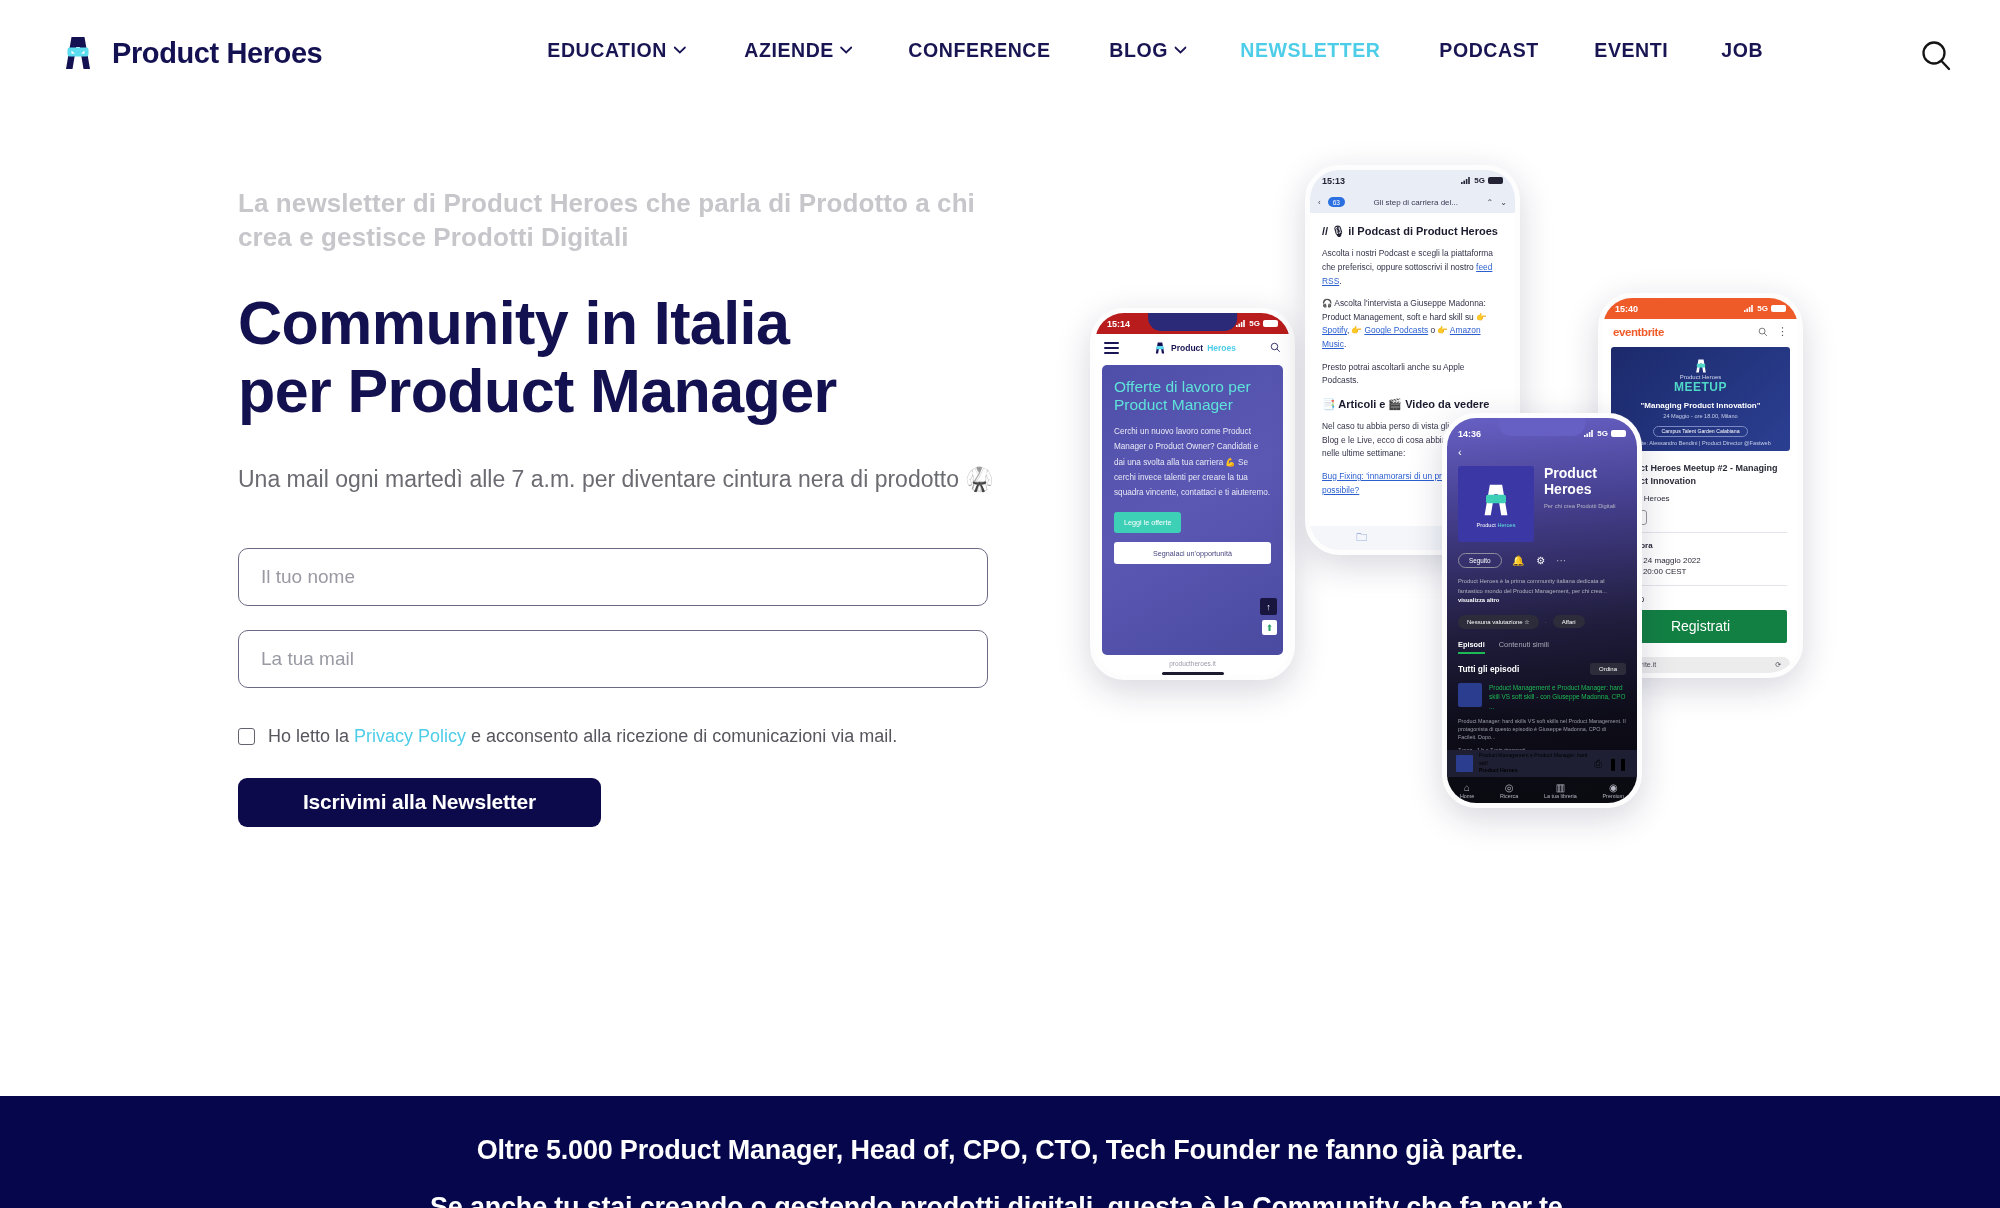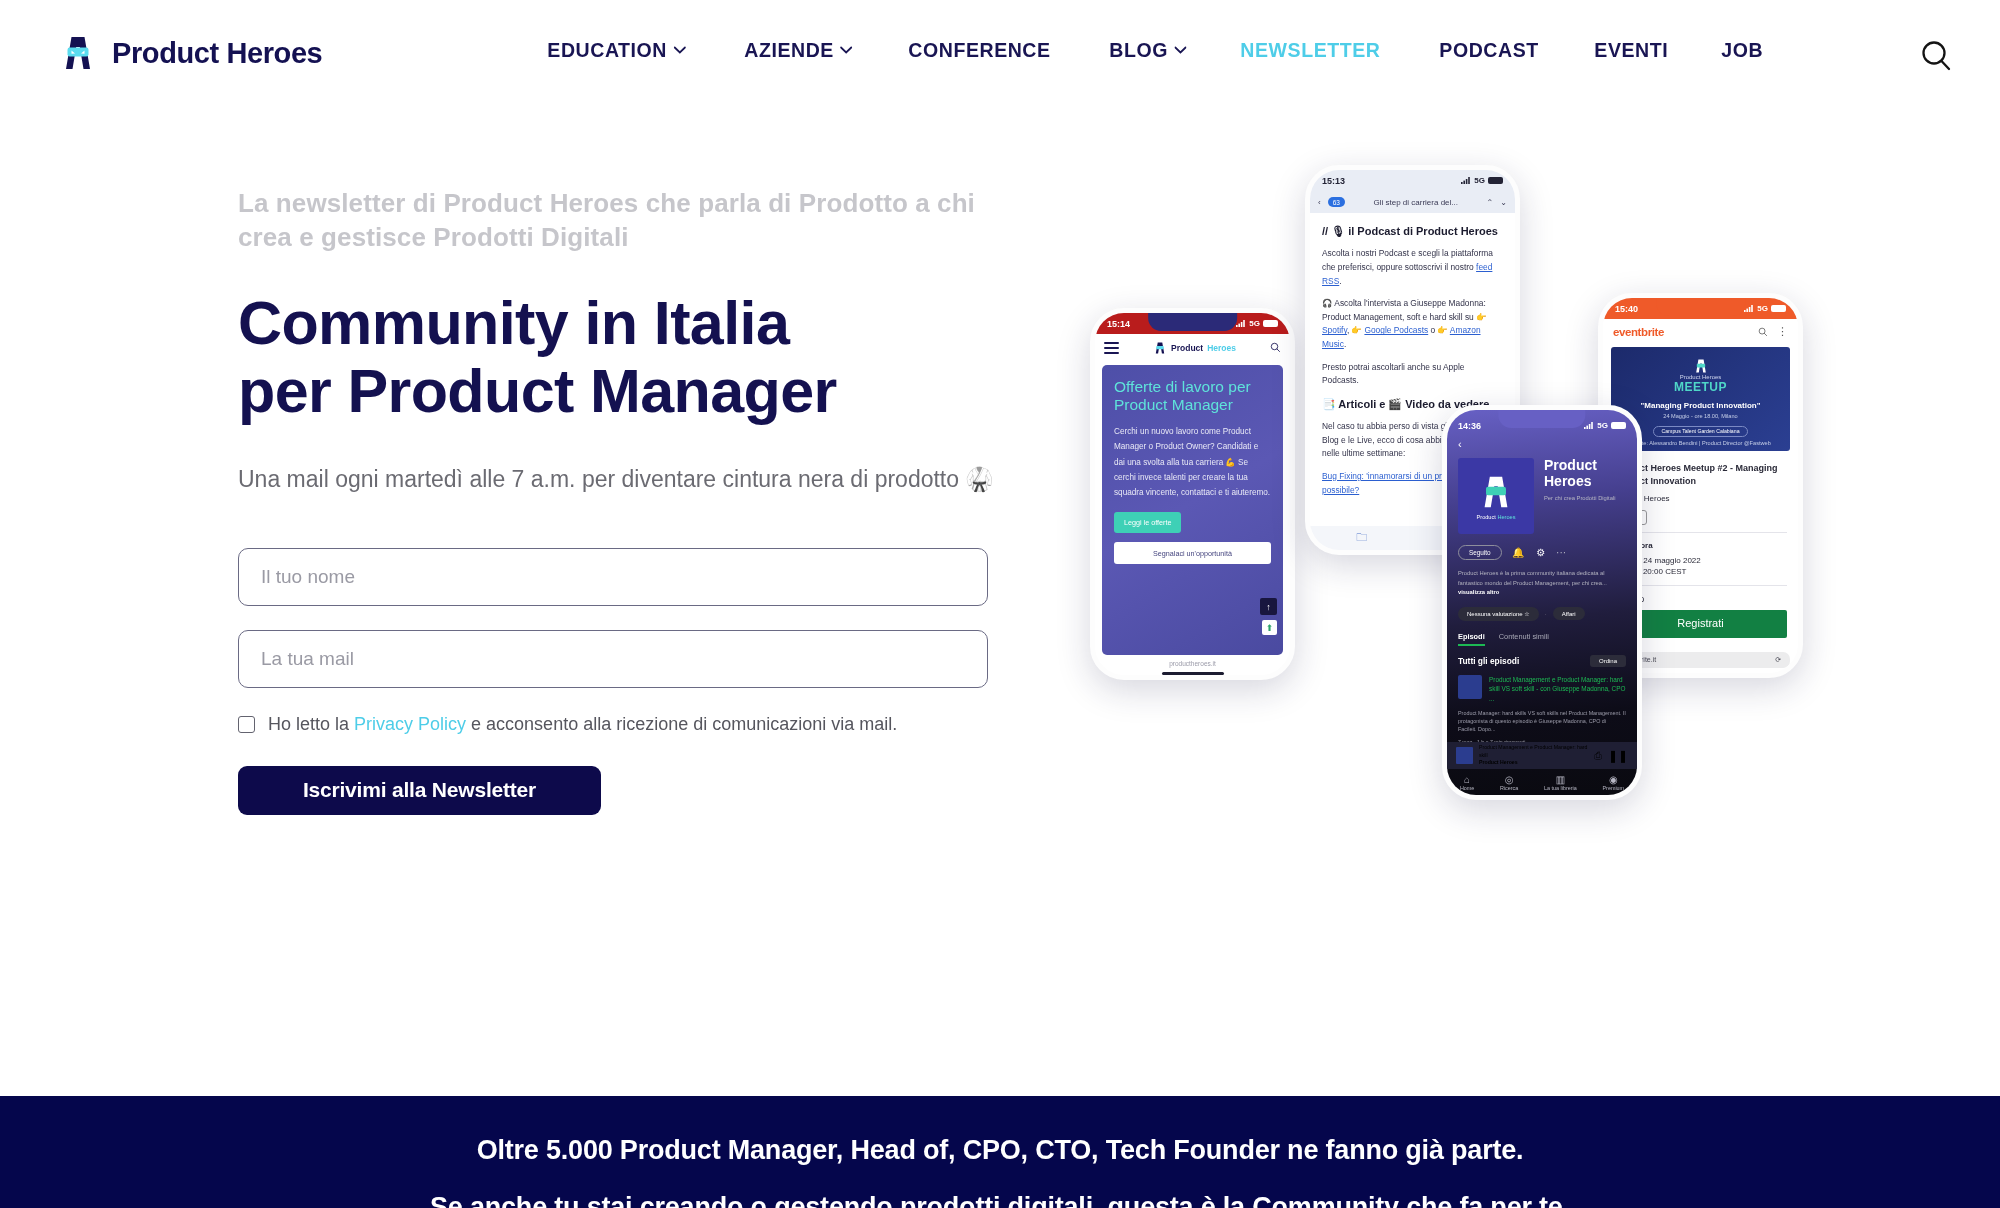--- a/index.html
+++ b/index.html
@@ -52,21 +52,21 @@
   .field {
     width: 750px; height: 58px; border: 1.5px solid #6a6a84;
     border-radius: 10px; background: #fff;
     font-size: 19px; color: #8d8d98; padding: 0 22px;
     font-family: "Liberation Sans", sans-serif;
     outline: none; display: flex; align-items: center;
   }
   .field::placeholder { color:#9a9aa4; }
   .field + .field { margin-top: 24px; }
 
-  .consent { margin-top: 26px; display: flex; align-items: center; gap: 13px; }
+  .consent { margin-top: 38px; display: flex; align-items: center; gap: 13px; }
   .cbx {
     width: 17px; height: 17px; border: 1.6px solid #63636f; border-radius: 3px;
     background: #fff; flex: none; cursor: pointer;
   }
   .consent-text { font-size: 18px; color: #56565e; }
   .consent-text a { color: #4ECDE8; text-decoration: none; }
 
   .submit {
     margin-top: 31px; width: 363px; height: 49px; border: none;
     background: #0d0a4b; color: #fff; border-radius: 9px;
@@ -139,26 +139,26 @@
   .evt-banner { margin:3px 8px; height:104px; border-radius:3px; background:linear-gradient(135deg,#1c2a6b,#2b3f92); color:#fff; position:relative; padding-top:11px; text-align:center; overflow:hidden; }
   .evt-banner .mt { font-size:12px; font-weight:bold; color:#4fd7c8; letter-spacing:0.5px; }
   .evt-banner .ph { font-size:6px; color:#cfd6ee; }
   .evt-banner .q { font-size:8px; margin-top:7px; font-weight:bold; }
   .evt-banner .dt { font-size:5.6px; margin-top:3px; color:#c6cfe8; }
   .evt-banner .loc { font-size:5.2px; margin-top:5px; border:1px solid #7b8ac4; border-radius:7px; display:inline-block; padding:1.5px 7px; }
   .evt-body { padding: 8px 11px; font-size:8.6px; color:#2a2a38; line-height:1.45; }
   .evt-body .ttl { font-weight:bold; font-size:9px; }
   .segui { border:1px solid #999; border-radius:3px; font-size:6.5px; padding:2px 7px; display:inline-block; margin-top:5px; }
   .evt-sep { height:1px; background:#e4e4ea; margin:7px 0; }
-  .btn-green { background:#128043; color:#fff; text-align:center; font-size:11px; padding:6px 0; border-radius:2px; margin-top:5px; }
+  .btn-green { background:#128043; color:#fff; text-align:center; font-size:14px; padding:6px 0; border-radius:2px; margin-top:5px; }
   .evt-url { margin:6px 8px 0; background:#ececed; border-radius:7px; font-size:7px; color:#4a4a55; padding:4px 9px; display:flex; justify-content:space-between; }
   .evt-tabs { display:flex; justify-content:space-around; color:#2b6fe0; font-size:11px; margin-top:5px; }
 
   
-  #phoneSpot { left: 352px; top: 240px; width: 200px; height: 395px; }
+  #phoneSpot { left: 352px; top: 248px; width: 200px; height: 395px; }
   #phoneSpot .notch { background:#6760c4; }
   #phoneSpot .statusbar { background:#6760c4; color:#fff; }
   #phoneSpot .batt { background:#fff; }
   .spot-body { height:100%; background:linear-gradient(175deg,#6760c4 0%,#453f8e 24%,#201d3d 54%,#0d0c18 78%,#0a0a10 100%); color:#fff; padding: 5px 11px 0; }
   .spot-back { font-size:11px; margin: 2px 0 8px; }
   .spot-head { display:flex; gap:10px; }
   .spot-art { width:76px; height:76px; border-radius:3px; background:#3b38a5; display:flex; flex-direction:column; align-items:center; justify-content:center; flex:none; }
   .spot-art .cap { font-size:5.6px; margin-top:3px; }
   .spot-art .cap b { color:#5fe3da; font-weight:normal; }
   .spot-title { font-size:14px; font-weight:bold; line-height:1.12; }

